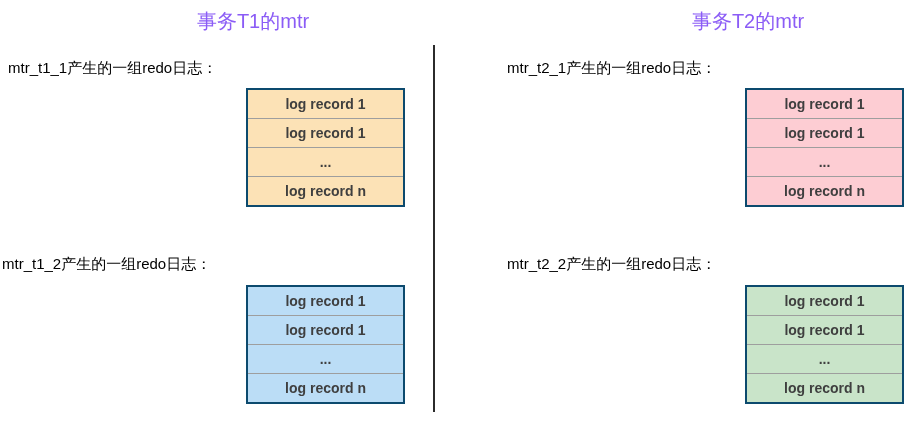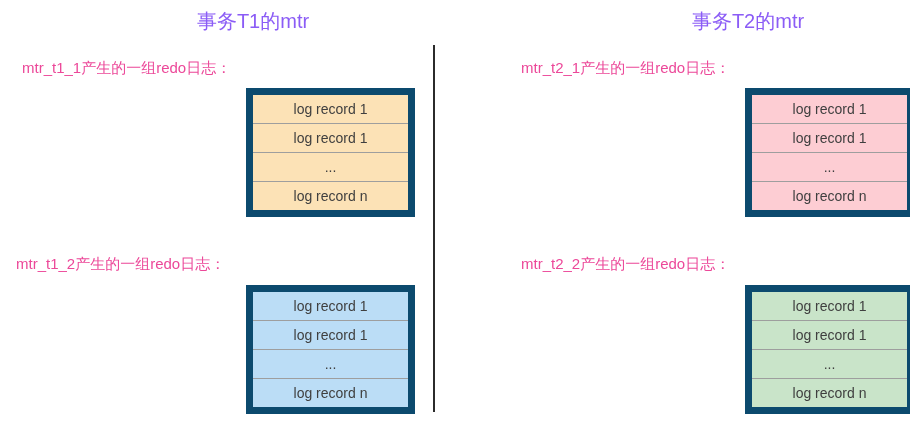--- a/index.html
+++ b/index.html
@@ -20,37 +20,37 @@
     top: 8px;
     transform: translateX(-50%);
     font-size: 20px;
     font-weight: 400;
     color: #8b5cf6;
     white-space: nowrap;
   }
   .group-label {
     position: absolute;
     font-size: 15px;
-    color: #ec4899;
+    color: #000000;
     white-space: nowrap;
-    margin-left: 14px;
   }
   .divider {
     position: absolute;
     left: 433px;
     top: 45px;
     width: 2px;
     height: 367px;
     background: #2b2b2b;
   }
   .logtable {
     position: absolute;
     width: 155px;
-    border: 7px solid #0c4a6e;
+    border: 2px solid #0c4a6e;
     box-sizing: content-box;
+    font-weight: bold;
   }
   .logtable .row {
     height: 28px;
     line-height: 28px;
     text-align: center;
     font-size: 14px;
     color: #3f3f3f;
     border-top: 1px solid #9e9e9e;
     overflow: hidden;
     white-space: nowrap;

